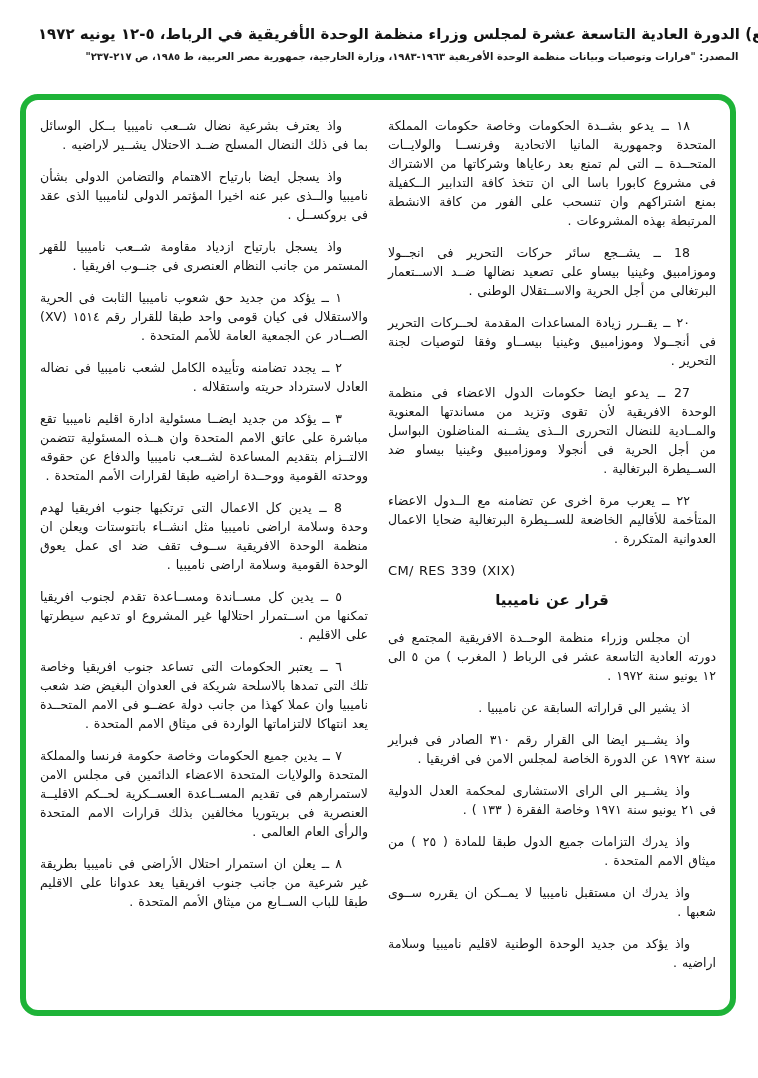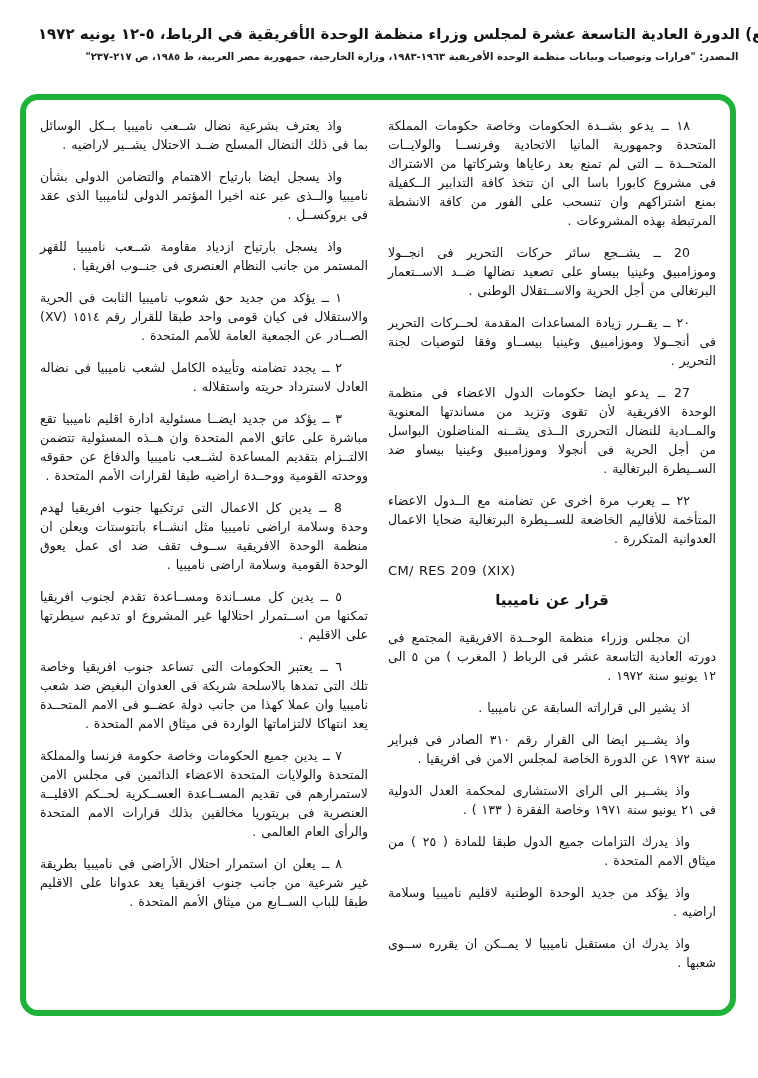--- a/index.html
+++ b/index.html
@@ -96,33 +96,33 @@
 
   <div class="doc-header">
     <div class="session-title">(تابع) الدورة العادية التاسعة عشرة لمجلس وزراء منظمة الوحدة الأفريقية في الرباط، ٥-١٢ يونيه ١٩٧٢</div>
     <div class="source-line">المصدر: "قرارات وتوصيات وبيانات منظمة الوحدة الأفريقية ١٩٦٣-١٩٨٣، وزارة الخارجية، جمهورية مصر العربية، ط ١٩٨٥، ص ٢١٧-٢٣٧"</div>
   </div>
 
   <div class="green-box">
 
     <div class="col">
       <p>١٨ ــ يدعو بشــدة الحكومات وخاصة حكومات المملكة المتحدة وجمهورية المانيا الاتحادية وفرنســا والولايــات المتحــدة ــ التى لم تمنع بعد رعاياها وشركاتها من الاشتراك فى مشروع كابورا باسا الى ان تتخذ كافة التدابير الــكفيلة بمنع اشتراكهم وان تنسحب على الفور من كافة الانشطة المرتبطة بهذه المشروعات .</p>
-      <p>20 ــ يشــجع سائر حركات التحرير فى انجــولا وموزامبيق وغينيا بيساو على تصعيد نضالها ضــد الاســتعمار البرتغالى من أجل الحرية والاســتقلال الوطنى .</p>
+      <p>18 ــ يشــجع سائر حركات التحرير فى انجــولا وموزامبيق وغينيا بيساو على تصعيد نضالها ضــد الاســتعمار البرتغالى من أجل الحرية والاســتقلال الوطنى .</p>
       <p>٢٠ ــ يقــرر زيادة المساعدات المقدمة لحــركات التحرير فى أنجــولا وموزامبيق وغينيا بيســاو وفقا لتوصيات لجنة التحرير .</p>
       <p>27 ــ يدعو ايضا حكومات الدول الاعضاء فى منظمة الوحدة الافريقية لأن تقوى وتزيد من مساندتها المعنوية والمــادية للنضال التحررى الــذى يشــنه المناضلون البواسل من أجل الحرية فى أنجولا وموزامبيق وغينيا بيساو ضد الســيطرة البرتغالية .</p>
       <p>٢٢ ــ يعرب مرة اخرى عن تضامنه مع الــدول الاعضاء المتأخمة للأقاليم الخاضعة للســيطرة البرتغالية ضحايا الاعمال العدوانية المتكررة .</p>
-      <p class="resolution-ref">CM/ RES 209 (XIX)</p>
+      <p class="resolution-ref">CM/ RES 339 (XIX)</p>
       <p class="resolution-title">قرار عن ناميبيا</p>
       <p>ان مجلس وزراء منظمة الوحــدة الافريقية المجتمع فى دورته العادية التاسعة عشر فى الرباط ( المغرب ) من ٥ الى ١٢ يونيو سنة ١٩٧٢ .</p>
       <p>اذ يشير الى قراراته السابقة عن ناميبيا .</p>
       <p>واذ يشــير ايضا الى القرار رقم ٣١٠ الصادر فى فبراير سنة ١٩٧٢ عن الدورة الخاصة لمجلس الامن فى افريقيا .</p>
       <p>واذ يشــير الى الراى الاستشارى لمحكمة العدل الدولية فى ٢١ يونيو سنة ١٩٧١ وخاصة الفقرة ( ١٣٣ ) .</p>
       <p>واذ يدرك التزامات جميع الدول طبقا للمادة ( ٢٥ ) من ميثاق الامم المتحدة .</p>
+      <p>واذ يدرك ان مستقبل ناميبيا لا يمــكن ان يقرره ســوى شعبها .</p>
       <p>واذ يؤكد من جديد الوحدة الوطنية لاقليم ناميبيا وسلامة اراضيه .</p>
-      <p>واذ يدرك ان مستقبل ناميبيا لا يمــكن ان يقرره ســوى شعبها .</p>
     </div>
 
     <div class="col">
       <p>واذ يعترف بشرعية نضال شــعب ناميبيا بــكل الوسائل بما فى ذلك النضال المسلح ضــد الاحتلال يشــير لاراضيه .</p>
       <p>واذ يسجل ايضا بارتياح الاهتمام والتضامن الدولى بشأن ناميبيا والــذى عبر عنه اخيرا المؤتمر الدولى لناميبيا الذى عقد فى بروكســل .</p>
       <p>واذ يسجل بارتياح ازدياد مقاومة شــعب ناميبيا للقهر المستمر من جانب النظام العنصرى فى جنــوب افريقيا .</p>
       <p>١ ــ يؤكد من جديد حق شعوب ناميبيا الثابت فى الحرية والاستقلال فى كيان قومى واحد طبقا للقرار رقم ١٥١٤ (XV) الصــادر عن الجمعية العامة للأمم المتحدة .</p>
       <p>٢ ــ يجدد تضامنه وتأييده الكامل لشعب ناميبيا فى نضاله العادل لاسترداد حريته واستقلاله .</p>
       <p>٣ ــ يؤكد من جديد ايضــا مسئولية ادارة اقليم ناميبيا تقع مباشرة على عاتق الامم المتحدة وان هــذه المسئولية تتضمن الالتــزام بتقديم المساعدة لشــعب ناميبيا والدفاع عن حقوقه ووحدته القومية ووحــدة اراضيه طبقا لقرارات الأمم المتحدة .</p>
       <p>8 ــ يدين كل الاعمال التى ترتكبها جنوب افريقيا لهدم وحدة وسلامة اراضى ناميبيا مثل انشــاء بانتوستات ويعلن ان منظمة الوحدة الافريقية ســوف تقف ضد اى عمل يعوق الوحدة القومية وسلامة اراضى ناميبيا .</p>

